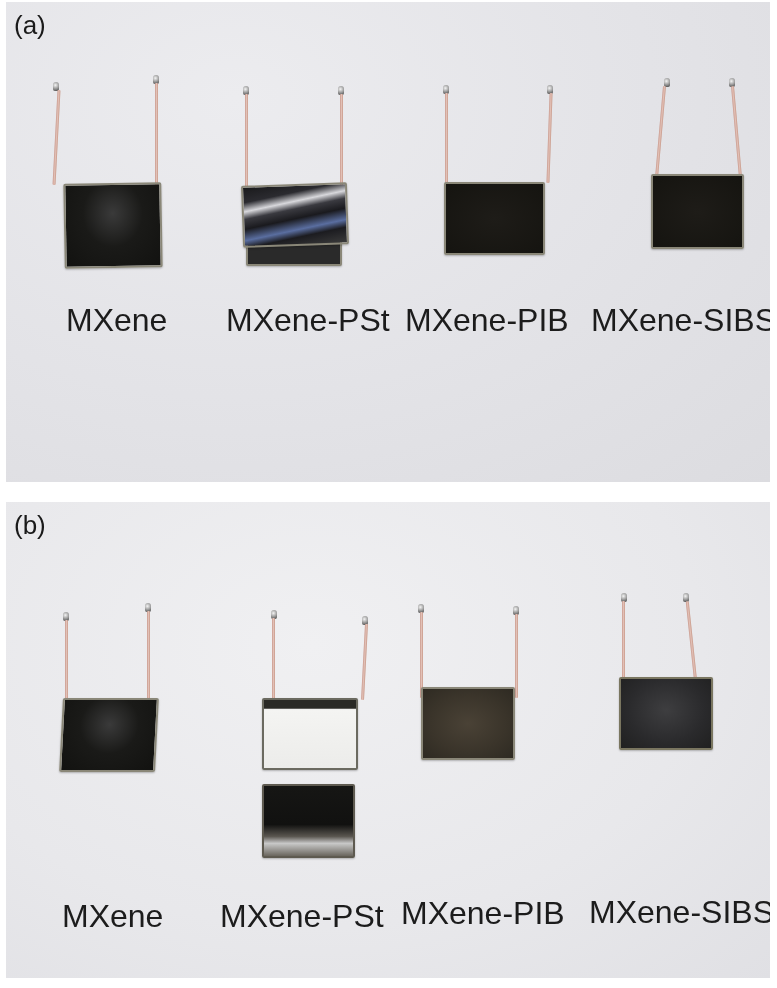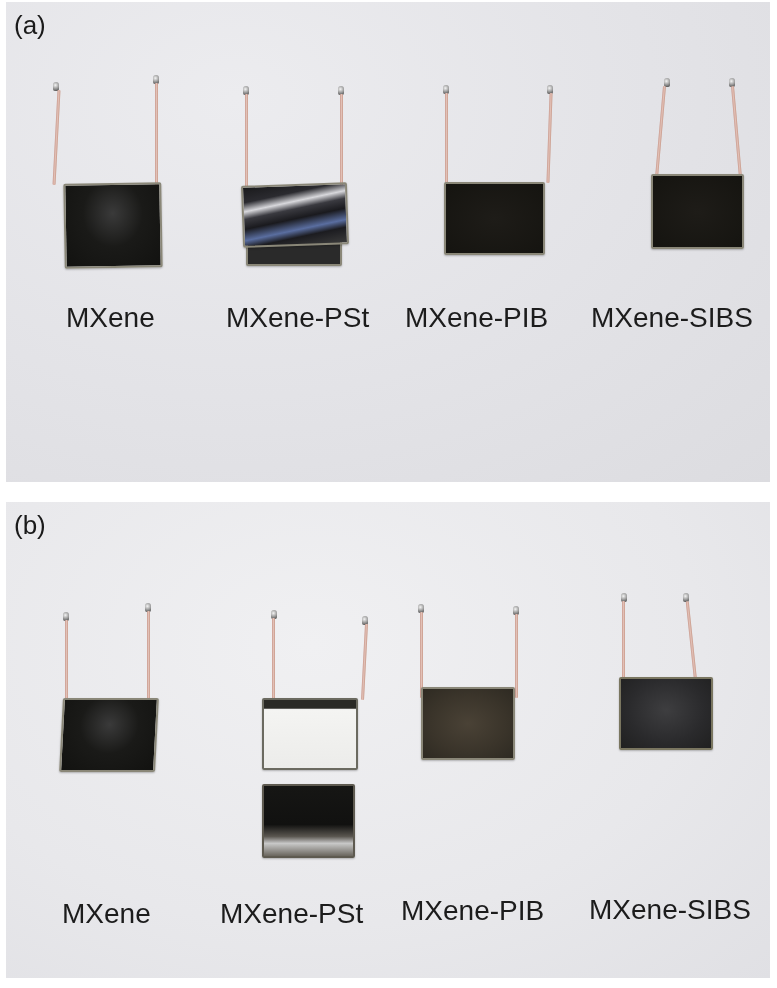--- a/index.html
+++ b/index.html
@@ -4,21 +4,21 @@
 <style>
   html, body { margin: 0; padding: 0; background: #ffffff; }
   body { width: 777px; height: 988px; position: relative; overflow: hidden;
          font-family: "Liberation Sans", sans-serif; }
   .panel { position: absolute; left: 6px; width: 764px; overflow: hidden; }
   #panel-a { top: 2px; height: 480px;
     background: radial-gradient(ellipse at 30% 20%, #ececef 0%, #e3e3e7 55%, #dcdce0 100%); }
   #panel-b { top: 502px; height: 476px;
     background: radial-gradient(ellipse at 40% 30%, #f0f0f2 0%, #e8e8eb 60%, #e0e0e4 100%); }
   .panel-label { position: absolute; left: 8px; top: 8px; font-size: 26px; color: #1a1a1a; }
-  .sample-label { position: absolute; font-size: 28px; color: #1c1c1c; white-space: nowrap; }
+  .sample-label { position: absolute; font-size: 32px; color: #1c1c1c; white-space: nowrap; }
   .wire { position: absolute; width: 3px; background: linear-gradient(90deg,#c99a8e,#e2c0b6,#c79888); border-radius: 1px; }
   .tip { position: absolute; width: 6px; height: 9px; border-radius: 3px 3px 2px 2px;
          background: radial-gradient(circle at 40% 35%, #f4f4f4 0%, #8a8a8a 60%, #3a3a3a 100%); }
   .square { position: absolute; border: 2px solid #8a8778; border-radius: 2px;
             box-shadow: 0 1px 2px rgba(0,0,0,0.25); }
   .sq-black { background: radial-gradient(ellipse at 50% 35%, #3a3a3a 0%, #1a1a18 45%, #121210 100%); }
   .sq-pib  { background: radial-gradient(ellipse at 50% 50%, #1e1c18 0%, #151410 100%); }
   .sq-pst-a { background: linear-gradient(170deg,#1a1a1c 0%,#2b2b30 20%,#d8d8dc 32%,#3a3a40 42%,#1a1a1e 55%,#5a6ea0 70%,#1c1c20 80%,#3a3a3a 100%); }
   .sq-pst-b { background: linear-gradient(180deg,#2a2a26 0%,#2a2a26 12%,#f4f4f2 14%,#ececea 100%); border-color:#6b6a60; }
   .sq-frag { background: linear-gradient(180deg,#161614 0%,#111110 55%,#5a5650 72%,#c8c8c8 82%,#6a665e 100%); }

